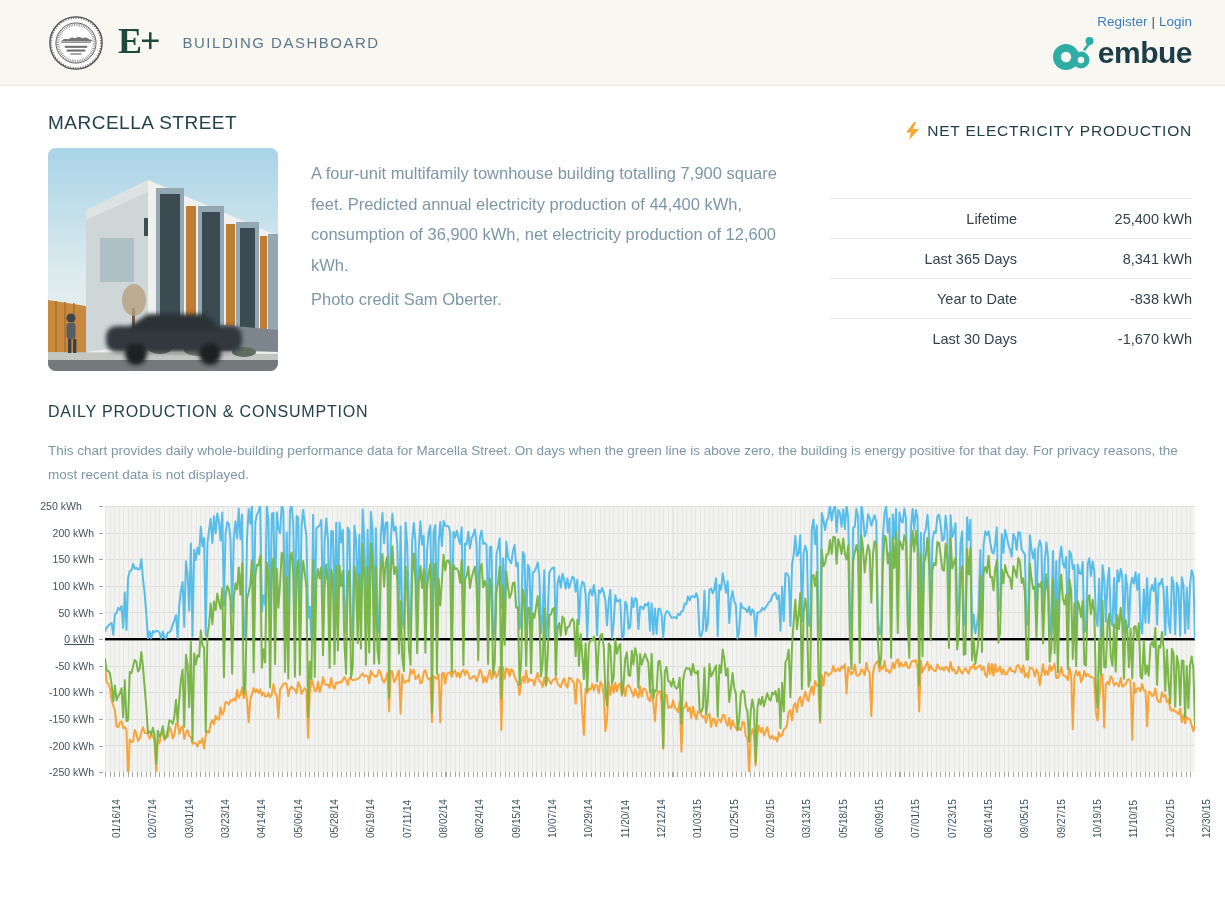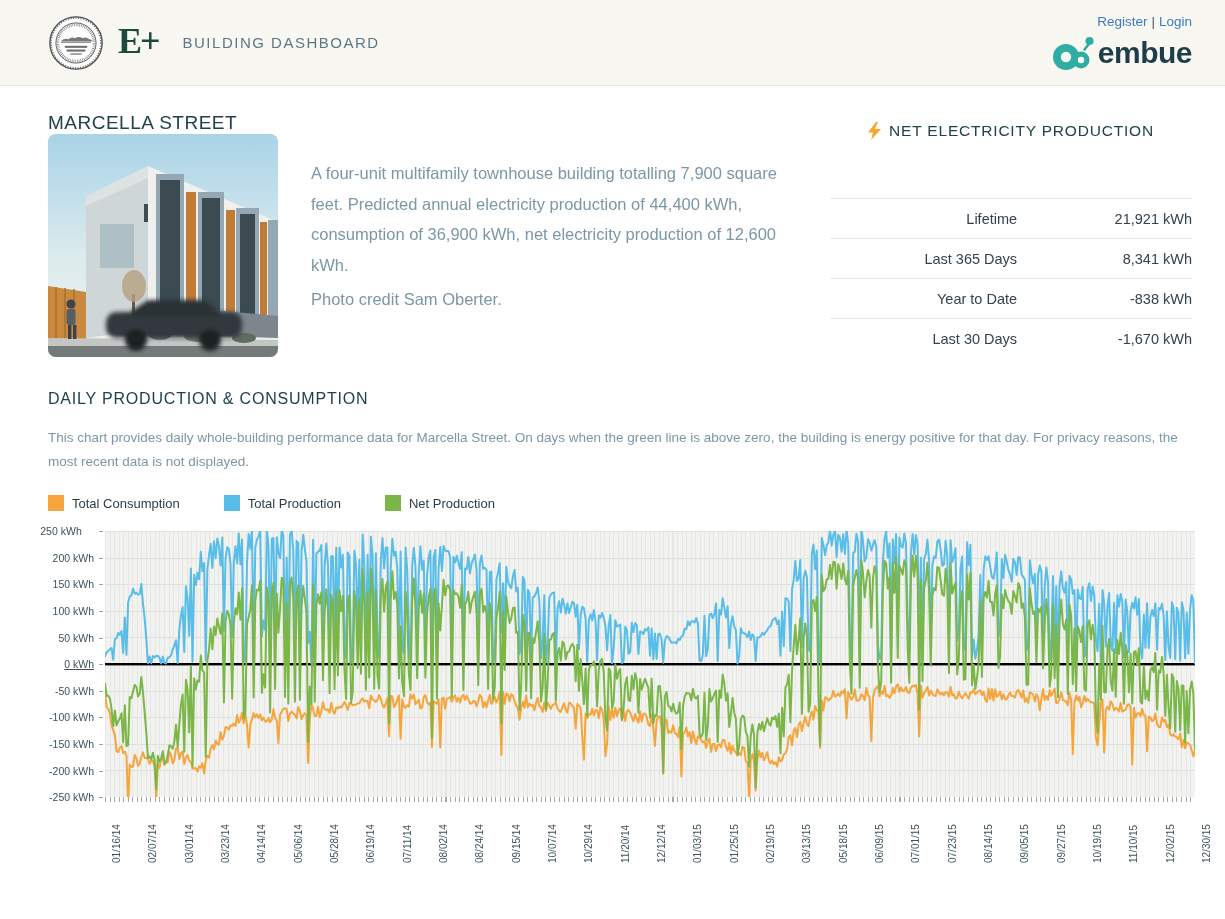--- a/index.html
+++ b/index.html
@@ -18,27 +18,27 @@
   .auth { font-size:13.5px; color:#3a7dbf; }
   .auth a { color:#3a7dbf; text-decoration:none; cursor:pointer; }
   .auth .sep { color:#44555f; padding:0 4px; }
   .embue { display:flex; align-items:center; }
   .embue-word { font-size:30px; font-weight:bold; color:#1d3e48; letter-spacing:-0.5px; }
 
   
   .content { padding:0 33px 0 48px; }
   .building-row { display:flex; padding-top:26px; }
   .col-left { width:230px; flex:none; }
-  .building-name { font-size:19px; font-weight:500; letter-spacing:0.5px; color:#21424c; }
+  .building-name { font-size:19px; font-weight:500; letter-spacing:0.5px; color:#21424c; padding-bottom:14px; }
   .photo { width:230px; height:223px; border-radius:8px; overflow:hidden; background:#cfe3ea; }
   .col-mid { flex:1; padding:46px 30px 0 33px; }
   .desc { font-size:16.5px; line-height:1.85; color:#7b97a6; }
   .desc + .desc { margin-top:4px; }
   .col-right { width:362px; flex:none; padding-top:4px; }
-  .net-title { display:flex; align-items:center; justify-content:center; gap:8px;
+  .net-title { display:flex; align-items:center; justify-content:flex-end; gap:8px;
     font-size:15.5px; letter-spacing:0.8px; color:#21424c; padding:6px 0 14px 0; }
   .net-table { width:100%;margin-top:44px; }
   .net-row { display:flex; justify-content:space-between; border-top:1px solid #e8e7e2;
     padding:12px 0 11px 0; font-size:14.5px; color:#33424d; }
   .net-row .lbl { width:55%; text-align:right; padding-right:12px; }
   .net-row .val { text-align:right; }
 
   
   .chart-section { padding-top:32px; }
   .chart-title { font-size:16px; letter-spacing:0.8px; color:#21424c; }
@@ -177,55 +177,41 @@
     <div class="col-right">
       <div class="net-title">
         <svg width="13" height="18" viewBox="0 0 13 18">
           <polygon points="8,0 0,10.5 4.8,10.5 3.2,18 13,7 7,7 10,0" fill="#f5a832"></polygon>
         </svg>
         <span>NET ELECTRICITY PRODUCTION</span>
       </div>
       <div class="net-table">
         <div class="net-row">
           <span class="lbl">Lifetime</span>
-          <span class="val">21,921 kWh</span>
+          <span class="val">25,400 kWh</span>
         </div>
         <div class="net-row">
           <span class="lbl">Last 365 Days</span>
           <span class="val">8,341 kWh</span>
         </div>
         <div class="net-row">
           <span class="lbl">Year to Date</span>
           <span class="val">-838 kWh</span>
         </div>
         <div class="net-row">
           <span class="lbl">Last 30 Days</span>
           <span class="val">-1,670 kWh</span>
         </div>
       </div>
     </div>
   </div>
 
   <div class="chart-section">
     <div class="chart-title">DAILY PRODUCTION &amp; CONSUMPTION</div>
     <div class="chart-desc">This chart provides daily whole-building performance data for Marcella Street. On days when the green line is above zero, the building is energy positive for that day. For privacy reasons, the most recent data is not displayed.</div>
-    <div class="legend">
-      <div class="legend-item">
-        <span class="swatch" style="background: rgb(245, 165, 60);"></span>
-        <span>Total Consumption</span>
-      </div>
-      <div class="legend-item">
-        <span class="swatch" style="background: rgb(88, 189, 232);"></span>
-        <span>Total Production</span>
-      </div>
-      <div class="legend-item">
-        <span class="swatch" style="background: rgb(122, 182, 72);"></span>
-        <span>Net Production</span>
-      </div>
-    </div>
     <div class="chart-wrap">
       <div class="plot">
           <svg width="1090" height="266">
             <rect x="0" y="132" width="1090" height="2.4" fill="#000000"></rect>
             <polyline points="0.00,160.65 1.65,176.17 3.30,177.87 4.95,182.53 6.61,194.44 8.26,199.41 9.91,204.20 11.56,220.26 13.21,221.03 14.86,216.74 16.52,215.22 18.17,222.15 19.82,220.74 21.47,224.33 23.12,275.34 24.77,233.55 26.42,236.00 28.08,235.71 29.73,224.07 31.38,227.22 33.03,235.03 34.68,232.51 36.33,225.89 37.98,221.34 39.64,226.94 41.29,226.76 42.94,227.78 44.59,232.78 46.24,229.46 47.89,229.62 49.55,235.61 51.20,266.17 52.85,232.79 54.50,236.87 56.15,227.88 57.80,227.60 59.45,233.95 61.11,231.49 62.76,230.77 64.41,220.95 66.06,223.84 67.71,232.54 69.36,229.11 71.02,217.38 72.67,217.14 74.32,227.99 75.97,222.04 77.62,220.48 79.27,232.94 80.92,226.53 82.58,224.04 84.23,229.66 85.88,231.01 87.53,237.79 89.18,236.87 90.83,237.48 92.48,240.65 94.14,235.32 95.79,236.68 97.44,232.28 99.09,242.53 100.74,229.36 102.39,224.71 104.05,226.71 105.70,217.73 107.35,214.12 109.00,218.26 110.65,209.82 112.30,213.03 113.95,213.71 115.61,201.24 117.26,208.75 118.91,204.89 120.56,196.04 122.21,196.55 123.86,198.56 125.52,194.33 127.17,194.80 128.82,192.53 130.47,195.02 132.12,183.92 133.77,191.87 135.42,188.32 137.08,181.83 138.73,192.34 140.38,182.64 142.03,194.43 143.68,216.30 145.33,193.41 146.98,188.33 148.64,182.12 150.29,186.29 151.94,183.28 153.59,187.01 155.24,183.46 156.89,189.49 158.55,186.53 160.20,190.58 161.85,190.20 163.50,187.06 165.15,191.28 166.80,188.40 168.45,178.08 170.11,187.16 171.76,189.30 173.41,212.30 175.06,183.76 176.71,180.71 178.36,177.93 180.02,177.22 181.67,178.06 183.32,190.15 184.97,182.68 186.62,180.57 188.27,182.48 189.92,183.93 191.58,187.34 193.23,175.89 194.88,180.07 196.53,188.00 198.18,184.28 199.83,182.24 201.48,184.66 203.14,232.07 204.79,187.52 206.44,173.45 208.09,178.18 209.74,185.13 211.39,184.71 213.05,175.66 214.70,185.89 216.35,180.29 218.00,171.11 219.65,178.15 221.30,178.94 222.95,178.44 224.61,181.75 226.26,171.89 227.91,180.09 229.56,182.66 231.21,176.47 232.86,177.24 234.52,175.67 236.17,176.65 237.82,174.17 239.47,170.94 241.12,174.25 242.77,179.01 244.42,171.99 246.08,172.90 247.73,174.28 249.38,173.66 251.03,173.79 252.68,172.54 254.33,172.14 255.98,169.29 257.64,167.43 259.29,170.55 260.94,169.66 262.59,170.23 264.24,177.32 265.89,164.64 267.55,168.33 269.20,169.30 270.85,170.98 272.50,168.94 274.15,164.01 275.80,168.00 277.45,173.90 279.11,176.38 280.76,172.45 282.41,167.15 284.06,205.49 285.71,165.08 287.36,165.58 289.02,176.17 290.67,173.30 292.32,168.54 293.97,164.36 295.62,207.68 297.27,168.36 298.92,175.93 300.58,176.74 302.23,174.22 303.88,175.60 305.53,163.32 307.18,167.69 308.83,163.66 310.48,173.17 312.14,171.24 313.79,168.59 315.44,177.48 317.09,176.31 318.74,165.86 320.39,164.18 322.05,171.03 323.70,173.49 325.35,171.53 327.00,215.99 328.65,169.92 330.30,171.47 331.95,172.80 333.61,168.46 335.26,216.41 336.91,167.65 338.56,166.73 340.21,177.71 341.86,167.72 343.52,167.26 345.17,165.97 346.82,170.72 348.47,166.11 350.12,164.42 351.77,170.69 353.42,166.71 355.08,171.76 356.73,165.74 358.38,163.84 360.03,168.96 361.68,164.58 363.33,168.13 364.98,172.67 366.64,172.28 368.29,170.08 369.94,170.15 371.59,175.26 373.24,170.29 374.89,163.70 376.55,166.33 378.20,176.37 379.85,171.05 381.50,176.13 383.15,169.87 384.80,163.92 386.45,172.94 388.11,170.11 389.76,165.81 391.41,171.47 393.06,167.57 394.71,161.21 396.36,223.91 398.02,160.85 399.67,172.79 401.32,162.43 402.97,163.59 404.62,170.14 406.27,163.32 407.92,164.82 409.58,170.50 411.23,174.38 412.88,177.24 414.53,188.84 416.18,176.93 417.83,170.75 419.48,176.74 421.14,164.62 422.79,176.47 424.44,172.70 426.09,174.68 427.74,173.83 429.39,179.34 431.05,172.04 432.70,166.93 434.35,175.28 436.00,176.19 437.65,180.88 439.30,171.53 440.95,180.14 442.61,171.42 444.26,174.91 445.91,177.91 447.56,174.12 449.21,173.43 450.86,171.43 452.52,177.50 454.17,179.95 455.82,181.07 457.47,175.75 459.12,172.38 460.77,178.77 462.42,181.60 464.08,171.79 465.73,172.13 467.38,175.00 469.03,176.67 470.68,197.59 472.33,172.95 473.98,174.78 475.64,177.36 477.29,206.69 478.94,228.76 480.59,182.46 482.24,187.17 483.89,182.86 485.55,183.67 487.20,177.82 488.85,184.43 490.50,178.95 492.15,179.19 493.80,187.20 495.45,175.88 497.11,178.82 498.76,187.95 500.41,225.23 502.06,213.23 503.71,175.62 505.36,188.88 507.02,178.02 508.67,186.84 510.32,176.81 511.97,185.13 513.62,179.11 515.27,177.34 516.92,189.51 518.58,180.35 520.23,189.99 521.88,180.26 523.53,179.11 525.18,181.66 526.83,185.84 528.48,190.29 530.14,183.03 531.79,188.04 533.44,191.64 535.09,180.60 536.74,190.54 538.39,182.75 540.05,182.68 541.70,186.04 543.35,193.50 545.00,195.15 546.65,183.20 548.30,197.03 549.95,214.91 551.61,189.86 553.26,185.61 554.91,185.15 556.56,196.22 558.21,242.86 559.86,188.82 561.52,188.67 563.17,202.20 564.82,200.18 566.47,201.73 568.12,194.19 569.77,201.81 571.42,203.15 573.08,206.07 574.73,195.69 576.38,245.43 578.03,203.57 579.68,201.06 581.33,196.54 582.98,205.23 584.64,201.18 586.29,212.10 587.94,200.57 589.59,207.88 591.24,213.33 592.89,205.19 594.55,206.59 596.20,208.73 597.85,211.42 599.50,210.10 601.15,216.68 602.80,210.07 604.45,207.55 606.11,220.81 607.76,213.06 609.41,212.72 611.06,220.34 612.71,213.87 614.36,213.37 616.02,216.21 617.67,209.08 619.32,209.09 620.97,216.00 622.62,219.84 624.27,211.83 625.92,222.74 627.58,214.64 629.23,219.26 630.88,221.71 632.53,224.35 634.18,222.08 635.83,224.11 637.48,215.80 639.14,216.68 640.79,230.26 642.44,231.50 644.09,268.00 645.74,228.98 647.39,223.08 649.05,230.95 650.70,259.41 652.35,228.40 654.00,219.80 655.65,226.21 657.30,221.86 658.95,229.38 660.61,225.35 662.26,221.23 663.91,229.55 665.56,232.50 667.21,229.60 668.86,233.20 670.52,231.19 672.17,235.53 673.82,226.37 675.47,230.39 677.12,229.14 678.77,223.31 680.42,222.29 682.08,218.73 683.73,206.04 685.38,204.17 687.03,214.29 688.68,199.86 690.33,197.10 691.98,206.17 693.64,193.84 695.29,190.94 696.94,200.06 698.59,192.17 700.24,185.70 701.89,192.63 703.55,195.12 705.20,185.48 706.85,180.43 708.50,188.69 710.15,174.94 711.80,179.49 713.45,179.38 715.11,216.82 716.76,169.50 718.41,179.53 720.06,166.26 721.71,166.70 723.36,169.60 725.02,168.03 726.67,166.36 728.32,159.76 729.97,165.49 731.62,164.54 733.27,162.41 734.92,165.23 736.58,160.31 738.23,162.17 739.88,158.21 741.53,187.42 743.18,161.03 744.83,165.25 746.48,168.64 748.14,166.40 749.79,158.41 751.44,169.23 753.09,169.71 754.74,168.40 756.39,163.33 758.05,165.14 759.70,169.11 761.35,157.00 763.00,163.95 764.65,166.55 766.30,210.01 767.95,167.56 769.61,159.02 771.26,156.71 772.91,154.90 774.56,165.23 776.21,160.31 777.86,162.95 779.52,154.86 781.17,165.22 782.82,164.04 784.47,166.83 786.12,164.75 787.77,156.75 789.42,162.41 791.08,155.52 792.73,153.22 794.38,160.96 796.03,156.42 797.68,160.16 799.33,159.54 800.98,155.94 802.64,161.38 804.29,162.02 805.94,156.86 807.59,154.73 809.24,155.42 810.89,153.98 812.55,162.48 814.20,205.50 815.85,154.85 817.50,166.47 819.15,162.17 820.80,159.47 822.45,155.85 824.11,164.52 825.76,159.51 827.41,163.06 829.06,164.64 830.71,165.04 832.36,158.48 834.02,161.42 835.67,163.56 837.32,161.63 838.97,164.44 840.62,161.01 842.27,161.67 843.92,165.66 845.58,156.00 847.23,164.51 848.88,163.14 850.53,167.48 852.18,167.11 853.83,160.80 855.48,165.17 857.14,167.41 858.79,164.52 860.44,162.09 862.09,164.96 863.74,167.62 865.39,161.34 867.05,161.80 868.70,158.32 870.35,163.32 872.00,161.50 873.65,160.19 875.30,159.25 876.95,164.16 878.61,160.61 880.26,168.69 881.91,170.84 883.56,157.54 885.21,167.98 886.86,157.99 888.52,169.66 890.17,158.17 891.82,165.87 893.47,164.03 895.12,160.56 896.77,168.18 898.42,163.22 900.08,168.19 901.73,168.37 903.38,164.29 905.03,161.67 906.68,165.06 908.33,164.98 909.98,166.66 911.64,160.54 913.29,158.82 914.94,162.31 916.59,166.67 918.24,159.52 919.89,170.81 921.55,167.37 923.20,171.83 924.85,161.36 926.50,162.31 928.15,163.62 929.80,170.49 931.45,163.26 933.11,166.73 934.76,179.23 936.41,168.06 938.06,158.25 939.71,168.92 941.36,164.83 943.02,168.85 944.67,159.25 946.32,164.87 947.97,161.21 949.62,157.66 951.27,171.96 952.92,171.86 954.58,168.10 956.23,161.12 957.88,169.07 959.53,169.61 961.18,170.85 962.83,174.03 964.48,161.67 966.14,169.23 967.79,223.11 969.44,171.34 971.09,164.49 972.74,169.54 974.39,165.70 976.05,176.18 977.70,172.26 979.35,165.08 981.00,170.41 982.65,167.73 984.30,169.97 985.95,171.37 987.61,171.22 989.26,173.21 990.91,206.45 992.56,214.46 994.21,192.87 995.86,171.37 997.52,168.48 999.17,221.46 1000.82,178.73 1002.47,175.69 1004.12,178.53 1005.77,170.17 1007.42,172.96 1009.08,179.47 1010.73,176.93 1012.38,177.84 1014.03,180.40 1015.68,171.86 1017.33,180.76 1018.98,179.61 1020.64,178.45 1022.29,174.13 1023.94,173.18 1025.59,175.68 1027.24,233.66 1028.89,176.67 1030.55,186.74 1032.20,182.55 1033.85,182.12 1035.50,185.17 1037.15,177.86 1038.80,184.36 1040.45,184.43 1042.11,220.36 1043.76,185.76 1045.41,186.36 1047.06,190.10 1048.71,188.96 1050.36,182.58 1052.02,193.06 1053.67,195.73 1055.32,196.19 1056.97,186.39 1058.62,190.83 1060.27,188.77 1061.92,196.24 1063.58,193.48 1065.23,203.33 1066.88,204.87 1068.53,203.28 1070.18,205.61 1071.83,206.06 1073.48,208.31 1075.14,202.54 1076.79,216.22 1078.44,208.98 1080.09,217.34 1081.74,211.20 1083.39,212.50 1085.05,213.69 1086.70,219.32 1088.35,225.31 1090.00,219.19" fill="none" stroke="#f5a53c" stroke-width="2" stroke-linejoin="round" stroke-linecap="round"></polyline>
             <polyline points="0.00,124.99 1.65,121.51 3.30,119.77 4.95,118.13 6.61,117.05 8.26,128.70 9.91,108.19 11.56,107.17 13.21,101.76 14.86,103.85 16.52,99.96 18.17,122.03 19.82,86.54 21.47,123.85 23.12,71.56 24.77,65.43 26.42,64.23 28.08,57.70 29.73,62.81 31.38,61.69 33.03,63.57 34.68,63.33 36.33,53.04 37.98,72.57 39.64,87.44 41.29,107.41 42.94,132.28 44.59,125.46 46.24,132.18 47.89,125.04 49.55,126.38 51.20,124.87 52.85,124.93 54.50,126.89 56.15,132.47 57.80,125.64 59.45,131.77 61.11,132.47 62.76,126.59 64.41,126.37 66.06,124.44 67.71,118.22 69.36,114.73 71.02,109.29 72.67,131.92 74.32,98.37 75.97,84.63 77.62,75.99 79.27,120.85 80.92,55.28 82.58,67.60 84.23,104.68 85.88,37.57 87.53,130.50 89.18,43.65 90.83,54.03 92.48,41.76 94.14,48.25 95.79,20.86 97.44,40.13 99.09,31.97 100.74,129.54 102.39,37.75 104.05,24.24 105.70,12.85 107.35,37.09 109.00,10.19 110.65,27.29 112.30,7.59 113.95,15.37 115.61,34.58 117.26,6.50 118.91,99.71 120.56,27.57 122.21,16.34 123.86,17.95 125.52,32.78 127.17,105.95 128.82,31.98 130.47,15.21 132.12,32.49 133.77,2.54 135.42,33.48 137.08,8.39 138.73,128.19 140.38,130.56 142.03,31.32 143.68,2.94 145.33,17.69 146.98,-1.06 148.64,117.38 150.29,16.71 151.94,8.48 153.59,5.36 155.24,-1.06 156.89,105.35 158.55,89.60 160.20,98.94 161.85,-0.85 163.50,15.62 165.15,123.23 166.80,7.70 168.45,7.05 170.11,103.80 171.76,6.24 173.41,22.35 175.06,27.30 176.71,-1.06 178.36,4.68 180.02,121.83 181.67,26.47 183.32,115.27 184.97,4.11 186.62,-1.06 188.27,18.79 189.92,119.83 191.58,10.05 193.23,11.63 194.88,121.74 196.53,21.37 198.18,3.68 199.83,18.19 201.48,30.17 203.14,111.96 204.79,100.88 206.44,132.47 208.09,8.87 209.74,118.64 211.39,22.48 213.05,20.57 214.70,19.72 216.35,13.97 218.00,111.04 219.65,35.37 221.30,12.40 222.95,33.61 224.61,113.37 226.26,25.03 227.91,25.39 229.56,108.56 231.21,16.75 232.86,100.33 234.52,16.57 236.17,36.46 237.82,23.81 239.47,100.70 241.12,126.67 242.77,21.49 244.42,25.34 246.08,131.85 247.73,119.47 249.38,19.68 251.03,33.20 252.68,97.59 254.33,28.83 255.98,106.34 257.64,3.52 259.29,34.15 260.94,121.97 262.59,23.72 264.24,102.24 265.89,5.65 267.55,25.86 269.20,121.40 270.85,22.27 272.50,109.29 274.15,126.61 275.80,29.84 277.45,6.99 279.11,37.30 280.76,16.60 282.41,16.55 284.06,120.03 285.71,35.79 287.36,7.73 289.02,24.81 290.67,20.68 292.32,38.19 293.97,116.18 295.62,20.48 297.27,115.76 298.92,122.29 300.58,16.41 302.23,39.69 303.88,100.90 305.53,128.55 307.18,35.00 308.83,16.94 310.48,35.64 312.14,108.89 313.79,41.78 315.44,15.27 317.09,38.68 318.74,29.68 320.39,115.44 322.05,44.19 323.70,26.50 325.35,19.50 327.00,123.88 328.65,26.29 330.30,18.94 331.95,128.04 333.61,37.00 335.26,15.99 336.91,40.11 338.56,15.02 340.21,19.76 341.86,19.91 343.52,20.33 345.17,26.40 346.82,128.34 348.47,25.71 350.12,31.52 351.77,24.67 353.42,31.71 355.08,37.90 356.73,21.27 358.38,128.17 360.03,37.52 361.68,38.29 363.33,25.65 364.98,42.45 366.64,32.05 368.29,28.55 369.94,23.53 371.59,39.58 373.24,116.85 374.89,32.07 376.55,24.58 378.20,37.91 379.85,36.88 381.50,38.59 383.15,121.07 384.80,41.27 386.45,40.59 388.11,131.03 389.76,122.77 391.41,48.86 393.06,41.56 394.71,32.26 396.36,101.68 398.02,52.20 399.67,99.07 401.32,35.82 402.97,50.59 404.62,54.81 406.27,57.26 407.92,45.29 409.58,38.91 411.23,60.38 412.88,56.88 414.53,123.23 416.18,110.29 417.83,45.90 419.48,49.10 421.14,128.40 422.79,58.69 424.44,61.99 426.09,125.59 427.74,66.41 429.39,65.53 431.05,61.96 432.70,56.41 434.35,69.70 436.00,127.17 437.65,108.90 439.30,64.29 440.95,131.29 442.61,112.90 444.26,66.82 445.91,63.59 447.56,61.85 449.21,61.47 450.86,131.38 452.52,77.44 454.17,70.12 455.82,81.57 457.47,67.68 459.12,73.55 460.77,82.63 462.42,72.40 464.08,81.99 465.73,76.46 467.38,70.73 469.03,72.24 470.68,85.72 472.33,73.72 473.98,118.20 475.64,83.64 477.29,75.65 478.94,77.29 480.59,88.13 482.24,130.88 483.89,88.83 485.55,83.21 487.20,89.48 488.85,79.09 490.50,89.69 492.15,129.34 493.80,84.20 495.45,86.61 497.11,82.09 498.76,86.71 500.41,94.74 502.06,119.32 503.71,94.79 505.36,83.95 507.02,132.33 508.67,117.29 510.32,89.33 511.97,95.62 513.62,94.76 515.27,93.60 516.92,132.07 518.58,130.09 520.23,95.64 521.88,99.00 523.53,122.82 525.18,121.32 526.83,91.84 528.48,101.08 530.14,92.12 531.79,93.65 533.44,123.06 535.09,100.43 536.74,101.12 538.39,103.13 540.05,98.11 541.70,99.39 543.35,96.41 545.00,124.66 546.65,97.46 548.30,128.20 549.95,102.38 551.61,127.87 553.26,102.90 554.91,102.79 556.56,108.77 558.21,131.64 559.86,109.74 561.52,105.28 563.17,105.66 564.82,108.55 566.47,111.70 568.12,111.58 569.77,111.12 571.42,112.60 573.08,107.94 574.73,108.94 576.38,105.60 578.03,104.66 579.68,97.64 581.33,98.24 582.98,90.33 584.64,94.45 586.29,90.22 587.94,90.36 589.59,91.44 591.24,87.16 592.89,92.62 594.55,129.55 596.20,130.26 597.85,123.63 599.50,84.75 601.15,125.13 602.80,118.02 604.45,83.51 606.11,82.61 607.76,87.24 609.41,83.06 611.06,72.30 612.71,129.97 614.36,78.88 616.02,83.67 617.67,67.35 619.32,76.29 620.97,86.63 622.62,75.36 624.27,117.11 625.92,92.95 627.58,85.30 629.23,95.41 630.88,99.02 632.53,132.47 634.18,125.20 635.83,97.27 637.48,101.86 639.14,102.14 640.79,103.49 642.44,106.34 644.09,100.63 645.74,109.02 647.39,103.35 649.05,106.10 650.70,130.00 652.35,106.77 654.00,106.20 655.65,105.44 657.30,101.90 658.95,103.91 660.61,101.42 662.26,98.98 663.91,96.02 665.56,95.17 667.21,89.93 668.86,88.13 670.52,86.88 672.17,93.31 673.82,89.39 675.47,124.79 677.12,80.66 678.77,115.20 680.42,67.13 682.08,67.38 683.73,70.81 685.38,120.01 687.03,58.55 688.68,48.80 690.33,29.72 691.98,50.03 693.64,46.94 695.29,29.11 696.94,115.87 698.59,47.75 700.24,39.72 701.89,45.79 703.55,118.67 705.20,120.60 706.85,23.04 708.50,13.39 710.15,38.22 711.80,19.40 713.45,118.90 715.11,130.64 716.76,6.91 718.41,13.71 720.06,24.08 721.71,14.44 723.36,11.40 725.02,-1.06 726.67,14.69 728.32,3.99 729.97,-1.06 731.62,26.12 733.27,3.80 734.92,6.95 736.58,20.70 738.23,3.31 739.88,23.03 741.53,-1.06 743.18,11.76 744.83,99.64 746.48,127.00 748.14,21.94 749.79,20.81 751.44,2.67 753.09,11.28 754.74,121.44 756.39,-1.06 758.05,10.87 759.70,30.32 761.35,25.81 763.00,8.15 764.65,11.60 766.30,19.59 767.95,14.17 769.61,9.31 771.26,15.99 772.91,113.14 774.56,128.26 776.21,124.07 777.86,31.10 779.52,7.79 781.17,0.14 782.82,26.49 784.47,12.37 786.12,120.01 787.77,8.29 789.42,32.44 791.08,3.06 792.73,106.81 794.38,6.60 796.03,14.96 797.68,16.51 799.33,2.62 800.98,12.16 802.64,87.77 804.29,122.67 805.94,21.96 807.59,3.09 809.24,23.17 810.89,3.89 812.55,12.94 814.20,106.62 815.85,26.64 817.50,116.78 819.15,28.23 820.80,22.76 822.45,8.82 824.11,28.91 825.76,108.08 827.41,34.60 829.06,25.36 830.71,27.13 832.36,10.60 834.02,8.50 835.67,18.85 837.32,34.85 838.97,33.25 840.62,9.74 842.27,24.62 843.92,109.26 845.58,9.14 847.23,30.96 848.88,26.24 850.53,17.25 852.18,109.39 853.83,99.13 855.48,38.33 857.14,25.53 858.79,117.17 860.44,118.97 862.09,11.23 863.74,33.90 865.39,13.76 867.05,125.36 868.70,108.40 870.35,127.57 872.00,118.32 873.65,105.14 875.30,44.00 876.95,114.80 878.61,39.02 880.26,25.37 881.91,28.99 883.56,25.32 885.21,35.93 886.86,45.71 888.52,47.79 890.17,37.66 891.82,21.43 893.47,105.64 895.12,98.41 896.77,28.20 898.42,47.02 900.08,23.84 901.73,30.85 903.38,38.85 905.03,43.39 906.68,50.75 908.33,28.07 909.98,31.40 911.64,43.93 913.29,26.15 914.94,26.58 916.59,43.37 918.24,45.85 919.89,48.57 921.55,119.46 923.20,114.75 924.85,29.20 926.50,43.20 928.15,52.34 929.80,42.99 931.45,101.03 933.11,43.76 934.76,34.56 936.41,40.68 938.06,112.28 939.71,56.65 941.36,36.48 943.02,50.97 944.67,129.46 946.32,110.93 947.97,44.97 949.62,122.49 951.27,55.24 952.92,127.30 954.58,54.18 956.23,40.37 957.88,57.35 959.53,61.68 961.18,51.02 962.83,122.23 964.48,44.91 966.14,48.32 967.79,62.88 969.44,59.07 971.09,128.74 972.74,58.61 974.39,67.37 976.05,67.93 977.70,55.93 979.35,126.05 981.00,122.26 982.65,58.46 984.30,52.30 985.95,69.92 987.61,55.42 989.26,65.02 990.91,109.17 992.56,120.18 994.21,72.69 995.86,130.34 997.52,59.13 999.17,72.63 1000.82,115.70 1002.47,75.50 1004.12,62.11 1005.77,113.66 1007.42,119.86 1009.08,71.91 1010.73,121.89 1012.38,64.29 1014.03,75.52 1015.68,62.91 1017.33,70.70 1018.98,126.12 1020.64,68.48 1022.29,80.94 1023.94,121.10 1025.59,80.03 1027.24,71.71 1028.89,77.67 1030.55,66.35 1032.20,83.75 1033.85,68.06 1035.50,118.53 1037.15,127.69 1038.80,83.48 1040.45,116.63 1042.11,72.23 1043.76,116.98 1045.41,86.11 1047.06,79.00 1048.71,85.14 1050.36,72.35 1052.02,118.79 1053.67,76.98 1055.32,78.43 1056.97,72.69 1058.62,84.10 1060.27,129.11 1061.92,80.58 1063.58,115.57 1065.23,126.93 1066.88,71.23 1068.53,76.91 1070.18,128.17 1071.83,76.84 1073.48,82.56 1075.14,129.69 1076.79,71.18 1078.44,78.71 1080.09,127.22 1081.74,81.77 1083.39,122.77 1085.05,78.36 1086.70,64.22 1088.35,70.10 1090.00,132.47" fill="none" stroke="#58bde8" stroke-width="2" stroke-linejoin="round" stroke-linecap="round"></polyline>
             <polyline points="0.00,152.64 1.65,164.68 3.30,164.64 4.95,167.66 6.61,178.49 8.26,195.11 9.91,179.39 11.56,194.43 13.21,189.79 14.86,187.59 16.52,182.18 18.17,211.18 19.82,174.28 21.47,215.19 23.12,213.90 24.77,165.98 26.42,167.23 28.08,160.41 29.73,153.87 31.38,155.91 33.03,165.60 34.68,162.85 36.33,145.93 37.98,160.91 39.64,181.39 41.29,201.16 42.94,227.06 44.59,225.24 46.24,228.64 47.89,221.66 49.55,228.99 51.20,258.05 52.85,224.72 54.50,230.76 56.15,227.35 57.80,220.24 59.45,232.72 61.11,230.96 62.76,224.36 64.41,214.33 66.06,215.28 67.71,217.76 69.36,210.84 71.02,193.67 72.67,216.06 74.32,193.37 75.97,173.67 77.62,163.46 79.27,220.78 80.92,148.81 82.58,158.64 84.23,201.34 85.88,135.58 87.53,235.30 89.18,147.52 90.83,158.51 92.48,149.41 94.14,150.57 95.79,124.53 97.44,139.41 99.09,141.50 100.74,225.90 102.39,129.46 104.05,117.95 105.70,97.58 107.35,118.20 109.00,95.45 110.65,104.11 112.30,87.62 113.95,96.08 115.61,102.82 117.26,82.25 118.91,171.60 120.56,90.61 122.21,79.88 123.86,83.51 125.52,94.12 127.17,167.75 128.82,91.52 130.47,77.23 132.12,83.40 133.77,61.41 135.42,88.80 137.08,57.23 138.73,187.53 140.38,180.20 142.03,92.75 143.68,86.24 145.33,78.09 146.98,54.26 148.64,166.50 150.29,69.99 151.94,58.75 153.59,59.37 155.24,49.40 156.89,161.84 158.55,143.13 160.20,156.52 161.85,56.35 163.50,69.68 165.15,181.52 166.80,63.10 168.45,52.13 170.11,157.96 171.76,62.54 173.41,101.65 175.06,78.06 176.71,46.64 178.36,49.61 180.02,166.05 181.67,71.52 183.32,172.42 184.97,53.79 186.62,46.50 188.27,68.26 189.92,170.76 191.58,64.39 193.23,54.53 194.88,168.82 196.53,76.37 198.18,54.96 199.83,67.43 201.48,81.83 203.14,211.03 204.79,155.40 206.44,172.92 208.09,54.05 209.74,170.77 211.39,74.19 213.05,63.23 214.70,72.61 216.35,61.26 218.00,149.16 219.65,80.52 221.30,58.33 222.95,79.06 224.61,162.12 226.26,63.92 227.91,72.49 229.56,158.22 231.21,60.21 232.86,144.57 234.52,59.24 236.17,80.10 237.82,64.98 239.47,138.65 241.12,167.92 242.77,67.50 244.42,64.33 246.08,171.74 247.73,160.75 249.38,60.34 251.03,74.00 252.68,137.12 254.33,67.97 255.98,142.63 257.64,37.95 259.29,71.70 260.94,158.63 262.59,60.95 264.24,146.56 265.89,37.29 267.55,61.19 269.20,157.69 270.85,60.25 272.50,145.23 274.15,157.62 275.80,64.85 277.45,47.88 279.11,80.68 280.76,56.05 282.41,50.70 284.06,192.52 285.71,67.86 287.36,40.31 289.02,67.98 290.67,60.98 292.32,73.73 293.97,147.54 295.62,95.15 297.27,151.12 298.92,165.22 300.58,60.15 302.23,80.91 303.88,143.51 305.53,158.87 307.18,69.69 308.83,47.60 310.48,75.81 312.14,147.13 313.79,77.37 315.44,59.75 317.09,81.99 318.74,62.54 320.39,146.63 322.05,82.21 323.70,66.99 325.35,58.03 327.00,206.86 328.65,63.21 330.30,57.41 331.95,167.84 333.61,72.46 335.26,99.39 336.91,74.76 338.56,48.75 340.21,64.47 341.86,54.63 343.52,54.59 345.17,59.37 346.82,166.06 348.47,58.82 350.12,62.94 351.77,62.36 353.42,65.41 355.08,76.66 356.73,54.02 358.38,159.01 360.03,73.48 361.68,69.87 363.33,60.78 364.98,82.12 366.64,71.33 368.29,65.63 369.94,60.68 371.59,81.84 373.24,154.15 374.89,62.77 376.55,57.91 378.20,81.28 379.85,74.93 381.50,81.73 383.15,157.94 384.80,72.19 386.45,80.53 388.11,168.14 389.76,155.58 391.41,87.34 393.06,76.13 394.71,60.47 396.36,192.59 398.02,80.05 399.67,138.86 401.32,65.24 402.97,81.18 404.62,91.95 406.27,87.57 407.92,77.10 409.58,76.41 411.23,101.76 412.88,101.12 414.53,179.07 416.18,154.22 417.83,83.65 419.48,92.84 421.14,160.02 422.79,102.16 424.44,101.69 426.09,167.28 427.74,107.24 429.39,111.87 431.05,101.00 432.70,90.34 434.35,111.98 436.00,170.35 437.65,156.79 439.30,102.82 440.95,178.43 442.61,151.32 444.26,108.74 445.91,108.49 447.56,102.97 449.21,101.91 450.86,169.81 452.52,121.93 454.17,117.06 455.82,129.64 457.47,110.43 459.12,112.93 460.77,128.40 462.42,121.00 464.08,120.78 465.73,115.59 467.38,112.73 469.03,115.91 470.68,150.30 472.33,113.67 473.98,159.98 475.64,128.01 477.29,149.34 478.94,173.06 480.59,137.59 482.24,185.04 483.89,138.69 485.55,133.88 487.20,134.30 488.85,130.53 490.50,135.64 492.15,175.53 493.80,138.40 495.45,129.49 497.11,127.91 498.76,141.66 500.41,186.97 502.06,199.55 503.71,137.41 505.36,139.82 507.02,177.35 508.67,171.13 510.32,133.14 511.97,147.74 513.62,140.86 515.27,137.94 516.92,188.58 518.58,177.44 520.23,152.63 521.88,146.27 523.53,168.93 525.18,169.98 526.83,144.68 528.48,158.37 530.14,142.14 531.79,148.69 533.44,181.70 535.09,148.04 536.74,158.66 538.39,152.88 540.05,147.78 541.70,152.44 543.35,156.91 545.00,186.81 546.65,147.65 548.30,192.23 549.95,184.28 551.61,184.73 553.26,155.51 554.91,154.94 556.56,171.99 558.21,241.50 559.86,165.56 561.52,160.96 563.17,174.86 564.82,175.74 566.47,180.42 568.12,172.78 569.77,179.93 571.42,182.75 573.08,181.00 574.73,171.63 576.38,218.03 578.03,175.24 579.68,165.70 581.33,161.78 582.98,162.56 584.64,162.62 586.29,169.32 587.94,157.93 589.59,166.32 591.24,167.50 592.89,164.81 594.55,203.14 596.20,205.98 597.85,202.05 599.50,161.85 601.15,208.81 602.80,195.09 604.45,158.06 606.11,170.41 607.76,167.30 609.41,162.78 611.06,159.64 612.71,210.85 614.36,159.26 616.02,166.88 617.67,143.42 619.32,152.37 620.97,169.63 622.62,162.20 624.27,195.94 625.92,182.69 627.58,166.94 629.23,181.67 630.88,187.73 632.53,223.82 634.18,214.28 635.83,188.38 637.48,184.66 639.14,185.82 640.79,200.75 642.44,204.84 644.09,235.63 645.74,205.00 647.39,193.43 649.05,204.06 650.70,256.41 652.35,202.18 654.00,193.00 655.65,198.65 657.30,190.75 658.95,200.30 660.61,193.77 662.26,187.21 663.91,192.57 665.56,194.66 667.21,186.54 668.86,188.32 670.52,185.07 672.17,195.84 673.82,182.76 675.47,222.18 677.12,176.81 678.77,205.51 680.42,156.42 682.08,153.11 683.73,143.85 685.38,191.18 687.03,139.83 688.68,115.65 690.33,93.82 691.98,123.20 693.64,107.79 695.29,87.05 696.94,182.93 698.59,106.92 700.24,92.42 701.89,105.42 703.55,180.79 705.20,173.08 706.85,70.47 708.50,69.07 710.15,80.15 711.80,65.89 713.45,165.28 715.11,214.46 716.76,43.41 718.41,60.24 720.06,57.34 721.71,48.13 723.36,48.00 725.02,33.96 726.67,48.05 728.32,30.75 729.97,31.42 731.62,57.65 733.27,33.20 734.92,39.19 736.58,48.01 738.23,32.48 739.88,48.24 741.53,53.36 743.18,39.79 744.83,131.89 746.48,162.65 748.14,55.34 749.79,46.23 751.44,38.90 753.09,47.99 754.74,156.84 756.39,29.27 758.05,43.01 759.70,66.43 761.35,49.81 763.00,39.10 764.65,45.15 766.30,96.60 767.95,48.73 769.61,35.33 771.26,39.71 772.91,135.04 774.56,160.48 776.21,151.37 777.86,61.05 779.52,29.66 781.17,32.36 782.82,57.53 784.47,46.20 786.12,151.76 787.77,32.03 789.42,61.85 791.08,25.58 792.73,127.02 794.38,34.57 796.03,38.39 797.68,43.67 799.33,29.16 800.98,35.09 802.64,116.15 804.29,151.69 805.94,45.81 807.59,24.82 809.24,45.59 810.89,24.87 812.55,42.42 814.20,179.12 815.85,48.48 817.50,150.25 819.15,57.40 820.80,49.23 822.45,31.67 824.11,60.43 825.76,134.59 827.41,64.66 829.06,57.00 830.71,59.17 832.36,36.08 834.02,36.93 835.67,49.41 837.32,63.48 838.97,64.69 840.62,37.75 842.27,53.29 843.92,141.92 845.58,32.14 847.23,62.47 848.88,56.38 850.53,51.74 852.18,143.50 853.83,126.92 855.48,70.50 857.14,59.94 858.79,148.69 860.44,148.06 862.09,43.20 863.74,68.52 865.39,42.10 867.05,154.16 868.70,133.72 870.35,157.88 872.00,146.82 873.65,132.33 875.30,70.25 876.95,145.97 878.61,66.63 880.26,61.06 881.91,66.83 883.56,49.86 885.21,70.92 886.86,70.70 888.52,84.45 890.17,62.83 891.82,54.30 893.47,136.67 895.12,125.97 896.77,63.38 898.42,77.24 900.08,59.04 901.73,66.22 903.38,70.15 905.03,72.06 906.68,82.81 908.33,60.05 909.98,65.07 911.64,71.46 913.29,51.98 914.94,55.90 916.59,77.04 918.24,72.37 919.89,86.38 921.55,153.83 923.20,153.58 924.85,57.56 926.50,72.51 928.15,82.96 929.80,80.48 931.45,131.30 933.11,77.48 934.76,80.79 936.41,75.74 938.06,137.52 939.71,92.57 941.36,68.30 943.02,86.82 944.67,155.71 946.32,142.80 947.97,73.18 949.62,147.16 951.27,94.20 952.92,166.15 954.58,89.28 956.23,68.50 957.88,93.41 959.53,98.29 961.18,88.87 962.83,163.26 964.48,73.58 966.14,84.55 967.79,152.99 969.44,97.41 971.09,160.23 972.74,95.15 974.39,100.07 976.05,111.11 977.70,95.19 979.35,158.13 981.00,159.67 982.65,93.19 984.30,89.27 985.95,108.29 987.61,93.64 989.26,105.23 990.91,182.61 992.56,201.64 994.21,132.56 995.86,168.70 997.52,94.61 999.17,161.09 1000.82,161.43 1002.47,118.20 1004.12,107.65 1005.77,150.82 1007.42,159.81 1009.08,118.37 1010.73,165.81 1012.38,109.12 1014.03,122.92 1015.68,101.76 1017.33,118.46 1018.98,172.73 1020.64,113.93 1022.29,122.07 1023.94,161.28 1025.59,122.72 1027.24,172.38 1028.89,121.34 1030.55,120.09 1032.20,133.29 1033.85,117.18 1035.50,170.69 1037.15,172.56 1038.80,134.83 1040.45,168.06 1042.11,159.60 1043.76,169.73 1045.41,139.47 1047.06,136.10 1048.71,141.11 1050.36,121.93 1052.02,178.84 1053.67,139.72 1055.32,141.62 1056.97,126.08 1058.62,141.93 1060.27,184.87 1061.92,143.82 1063.58,176.04 1065.23,197.26 1066.88,143.10 1068.53,147.19 1070.18,200.78 1071.83,149.90 1073.48,157.87 1075.14,199.23 1076.79,154.40 1078.44,154.69 1080.09,211.56 1081.74,159.98 1083.39,202.27 1085.05,159.05 1086.70,150.54 1088.35,162.41 1090.00,218.66" fill="none" stroke="#7ab648" stroke-width="2" stroke-linejoin="round" stroke-linecap="round"></polyline>
           </svg>
         </div>
       <div class="xticks"></div>

